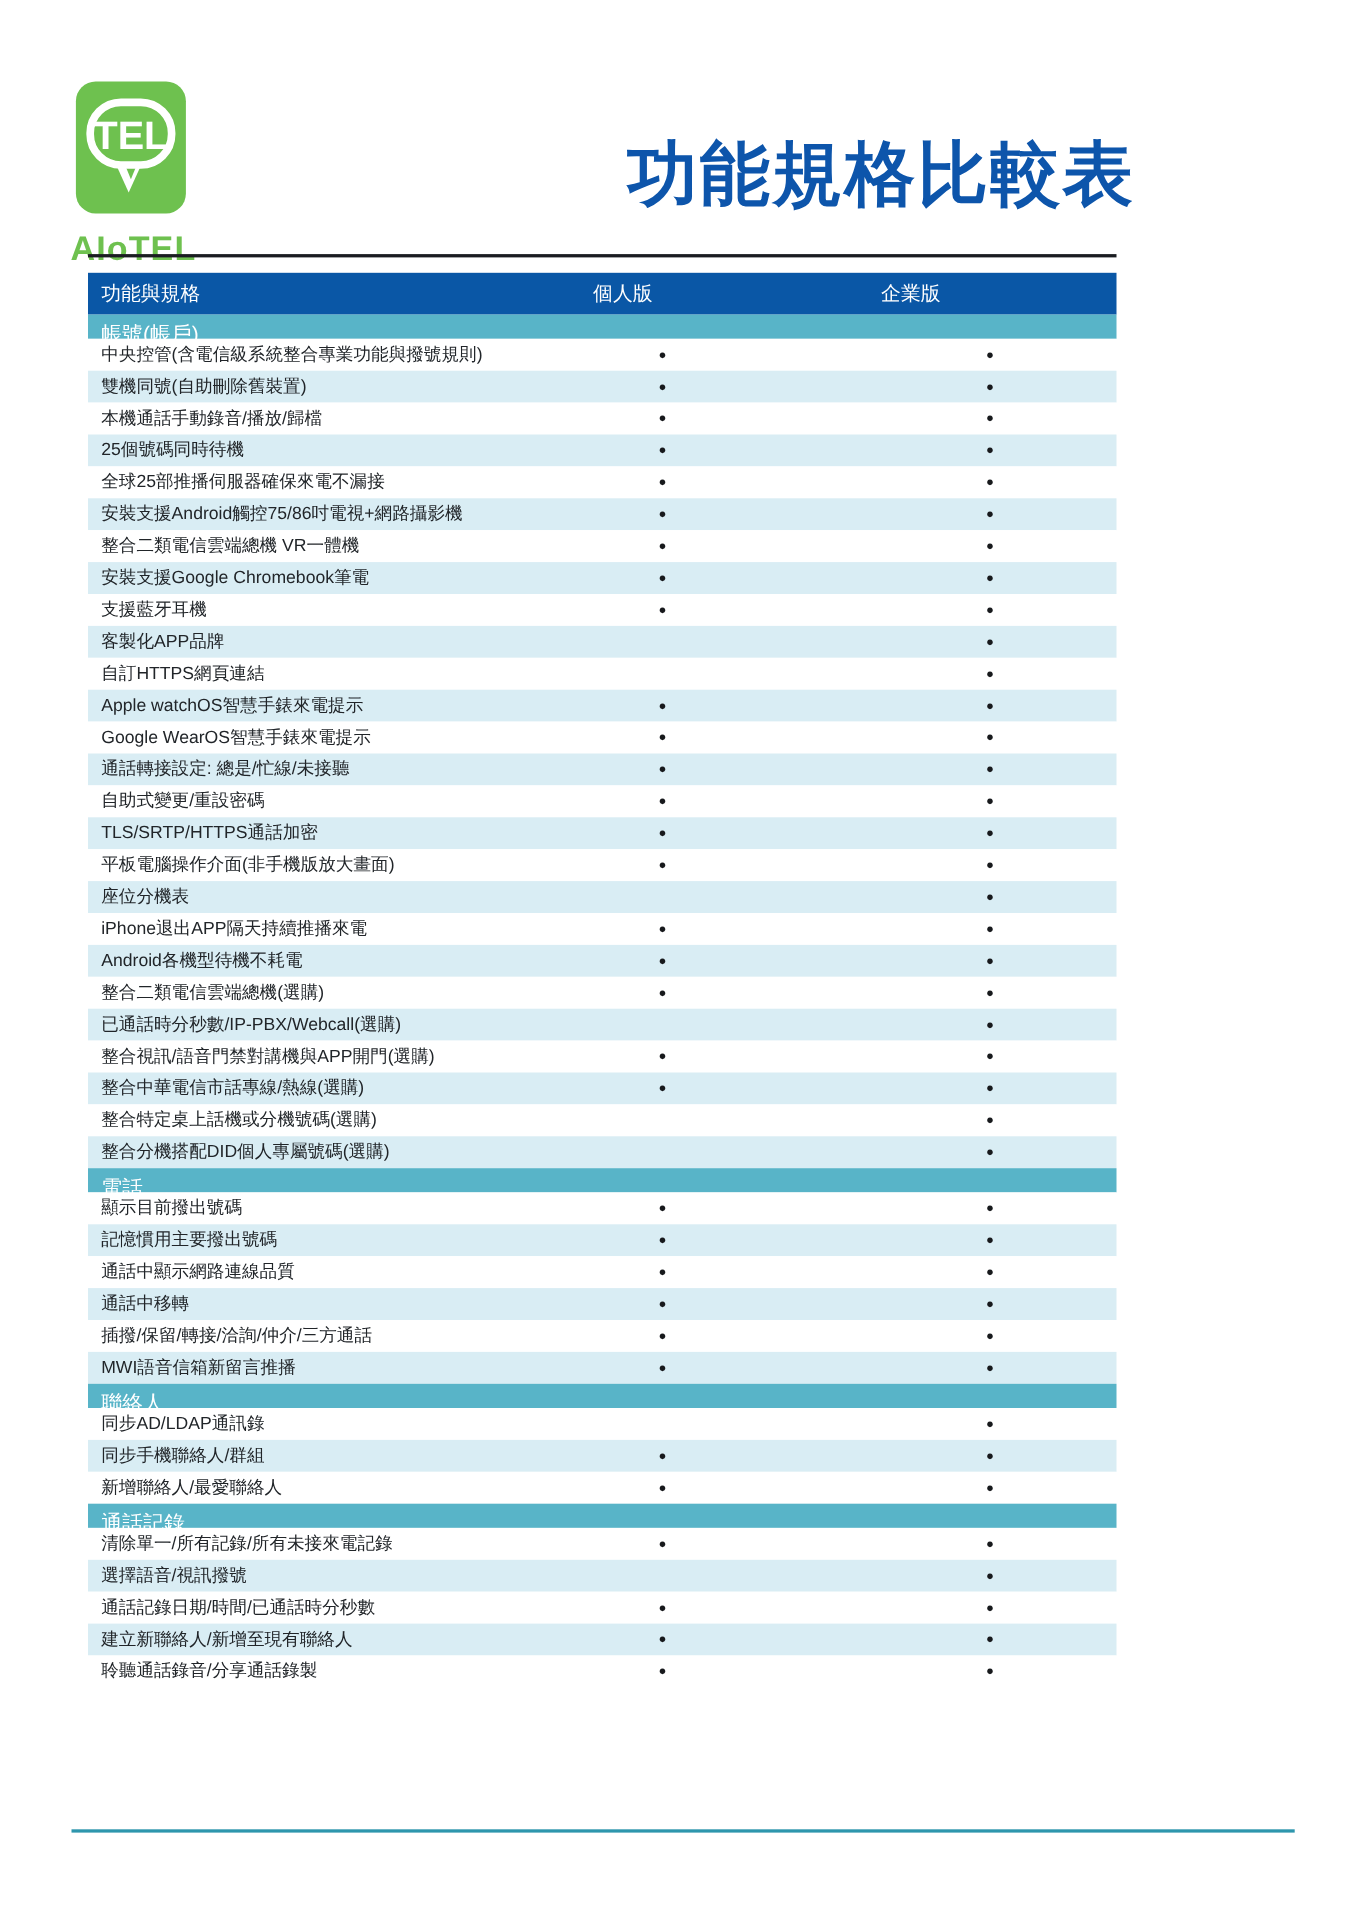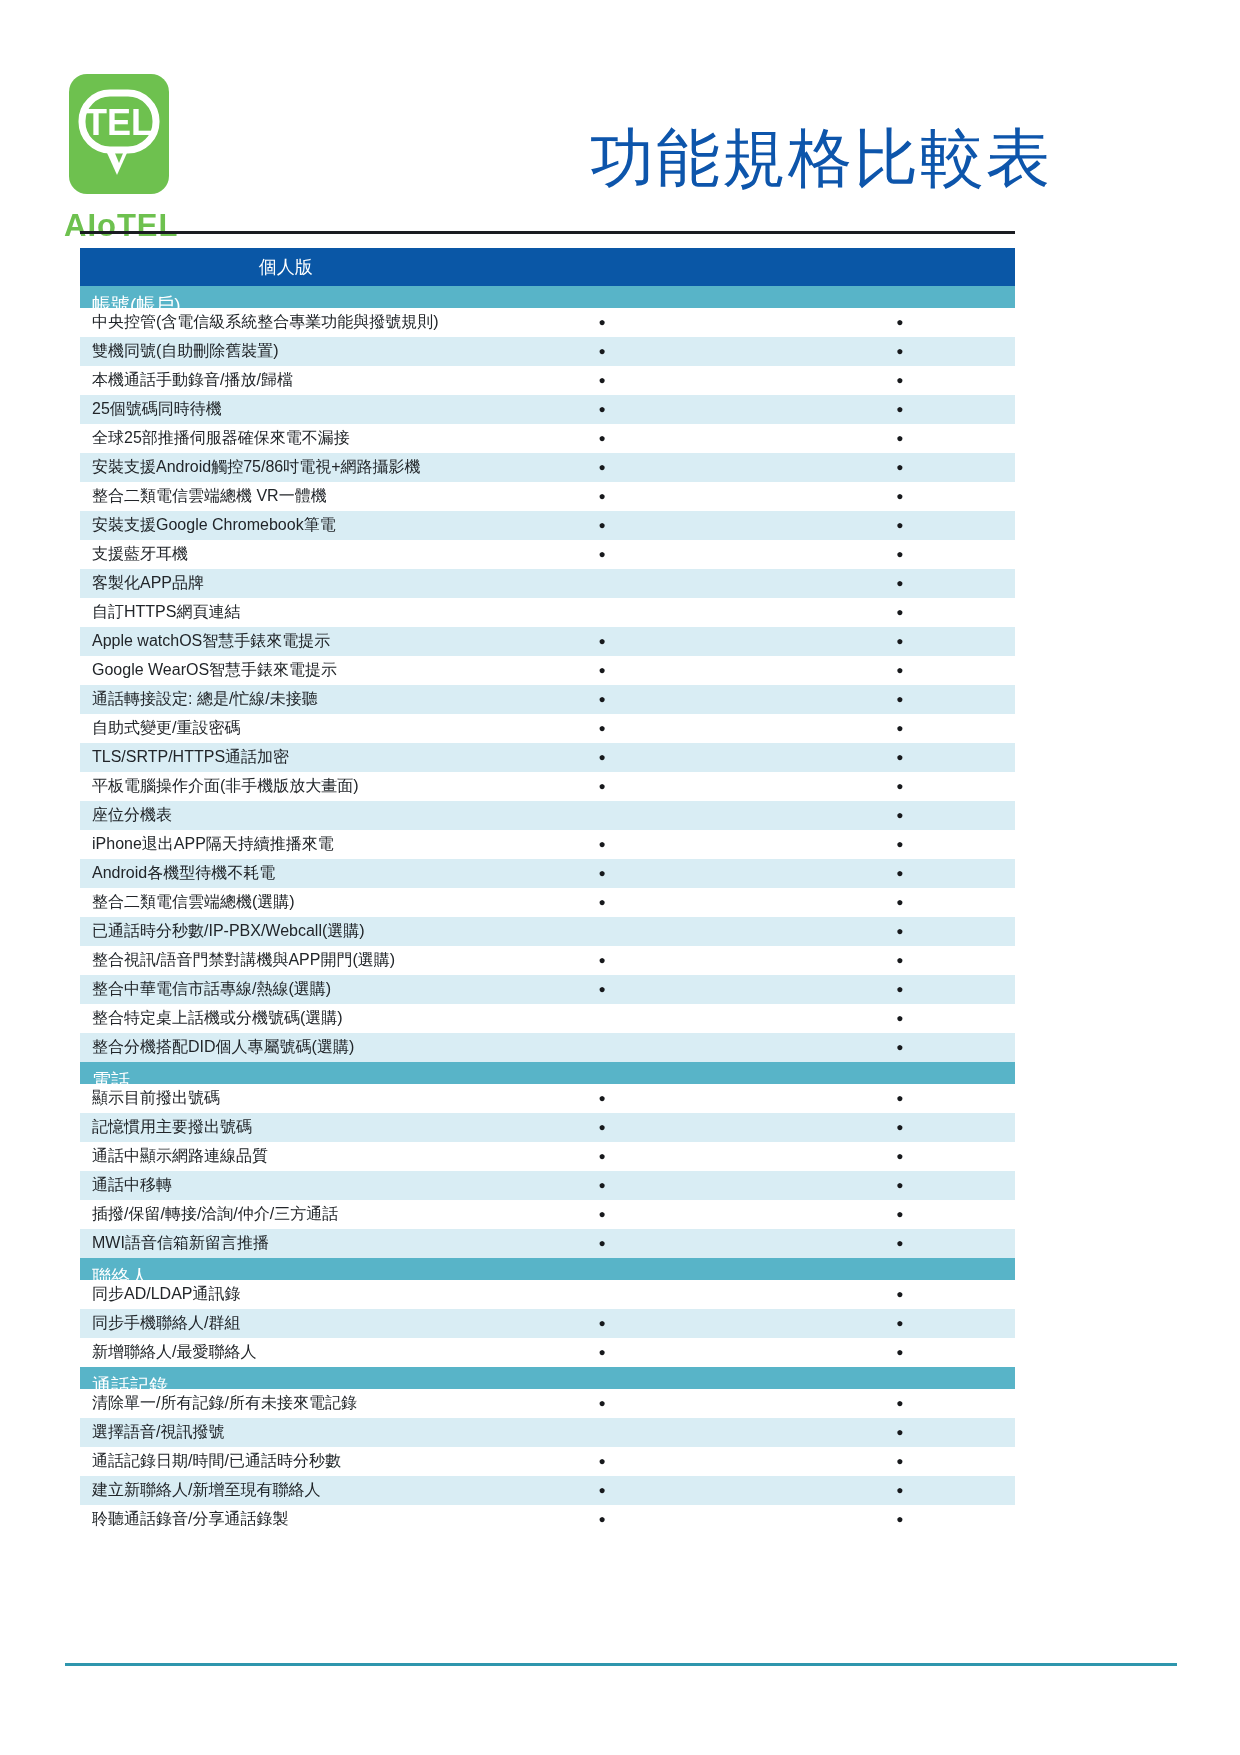--- a/index.html
+++ b/index.html
@@ -17,22 +17,22 @@
   html,body{background:#fff;}
   body{font-family:"Liberation Sans","DejaVu Sans",sans-serif;}
   .page{position:relative;width:1240px;height:1755px;background:#fff;overflow:hidden;border-radius:28px;}
 
   
   .logo{position:absolute;left:64px;top:72px;width:110px;text-align:center;}
   .logo svg{display:block;margin:0 auto;}
   .brand{font-size:31px;font-weight:700;color:var(--brand-green);letter-spacing:1px;margin-top:12px;}
 
   
-  .title{position:absolute;top:118px;right:188px;font-size:64px;line-height:1.25;
-         font-weight:400;color:var(--title-blue);letter-spacing:2px;white-space:nowrap;}
+  .title{position:absolute;top:118px;right:208px;font-size:64px;line-height:1.25;
+         font-weight:700;color:var(--title-blue);letter-spacing:2px;white-space:nowrap;}
 
   
   .title-rule{position:absolute;left:80px;top:231px;width:935px;height:3px;background:var(--divider-dark);}
 
   
   .table{position:absolute;left:80px;top:248px;width:935px;}
   .thead,.row{display:grid;grid-template-columns:44% 16% 40%;align-items:center;}
   .thead{height:38px;background:var(--header-blue);color:#fff;font-size:18px;}
   .th.feature{padding-left:12px;text-align:left;}
   .th.center,.cell.dot{text-align:center;}
@@ -61,21 +61,23 @@
     </svg>
     <div class="brand">AIoTEL</div>
   </div>
 
   <h1 class="title">功能規格比較表</h1>
 
   <div class="title-rule"></div>
 
   <div class="table">
     <div class="thead">
+      <div class="th feature">功能與規格</div>
       <div class="th center">個人版</div>
+      <div class="th center">企業版</div>
     </div>
     <div id="table-body">
         <div class="section-band">帳號(帳戶)</div>
         <div class="row">
           <div class="cell label">中央控管(含電信級系統整合專業功能與撥號規則)</div>
           <div class="cell dot">●</div>
           <div class="cell dot">●</div>
         </div>
         <div class="row alt">
           <div class="cell label">雙機同號(自助刪除舊裝置)</div>

